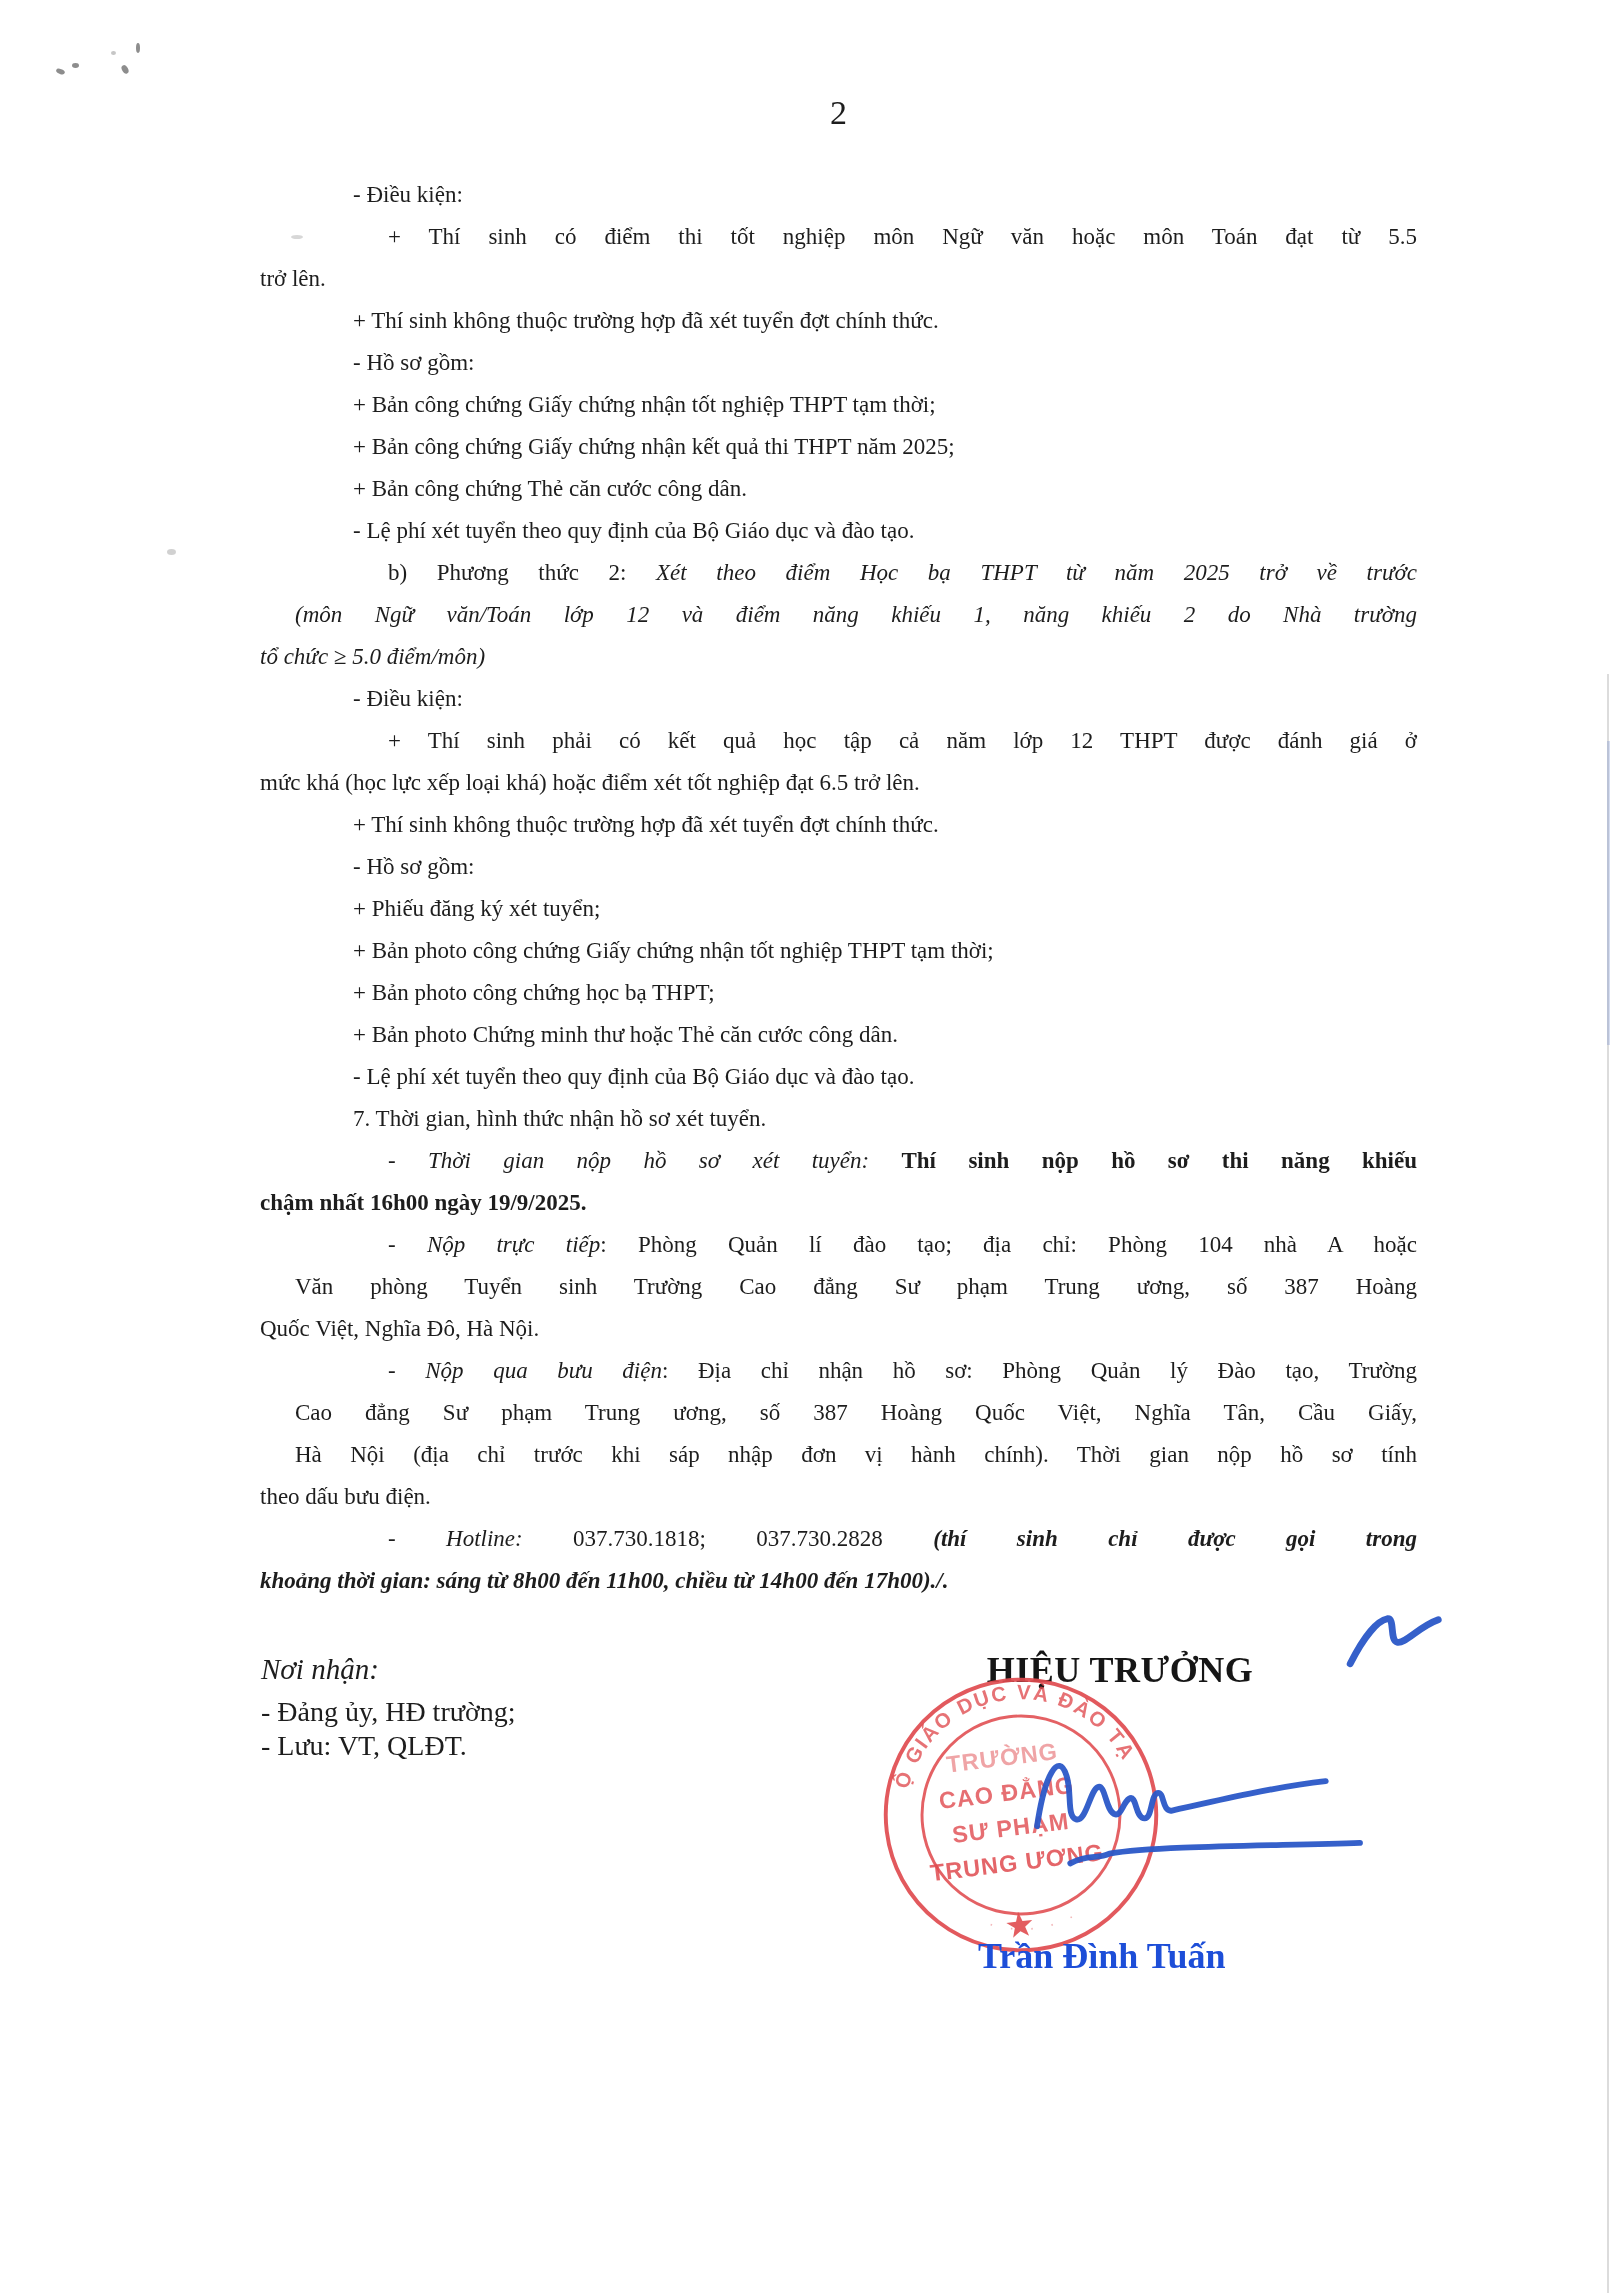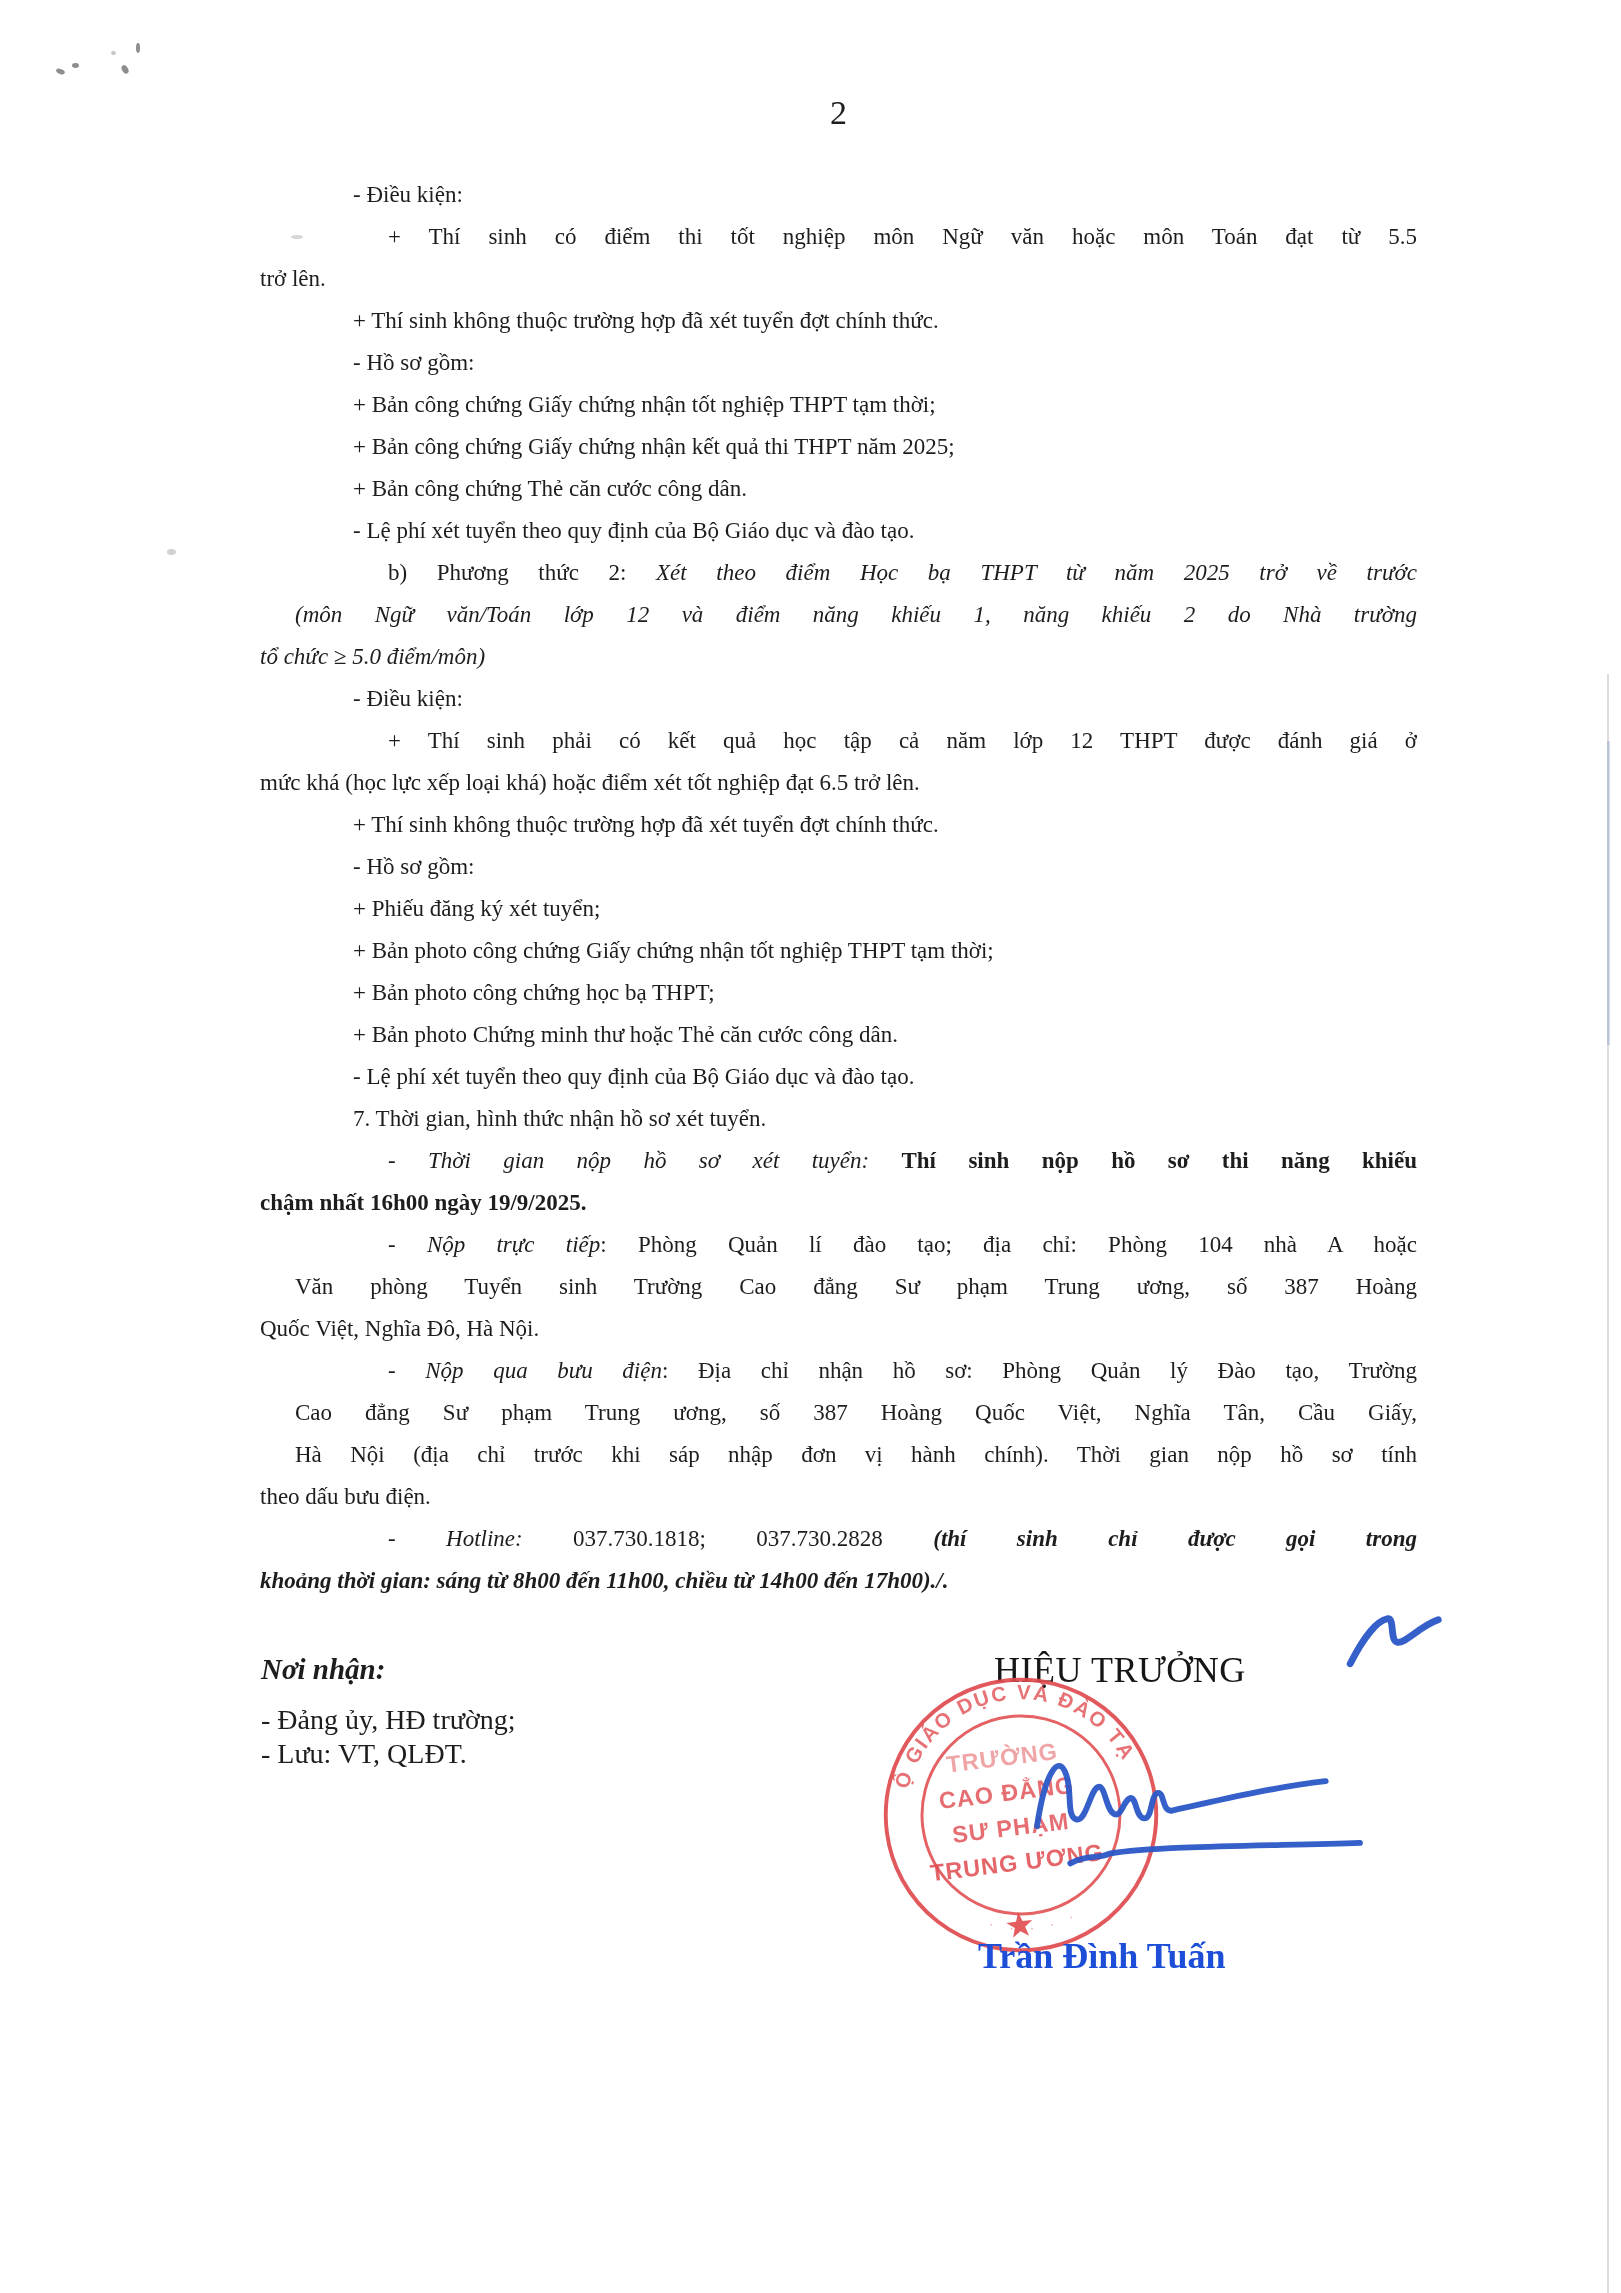--- a/index.html
+++ b/index.html
@@ -21,25 +21,25 @@
     text-align:justify;text-align-last:left;white-space:nowrap;
   }
   .line.justify{text-align-last:justify;white-space:normal;margin-left:35px;}
   .line.indent{text-indent:93px;}
   .seg-italic{font-style:italic;}
   .seg-bold{font-weight:bold;}
   .seg-bold-italic{font-weight:bold;font-style:italic;}
   .footer-block{
     position:absolute;left:261px;top:1653px;width:549px;
   }
-  .footer-label{font-size:29px;font-weight:bold;font-style:italic;margin-bottom:17px;}
+  .footer-label{font-size:29px;font-weight:normal;font-style:italic;margin-bottom:9px;}
   .footer-item{font-size:28px;line-height:34px;}
   .sign-title{
     position:absolute;left:983px;top:1649px;width:274px;
-    font-size:36px;font-weight:normal;text-align:center;letter-spacing:0.5px;
+    font-size:36px;font-weight:bold;text-align:center;letter-spacing:0.5px;
     color:#161616;
   }
   .signer-name{
     position:absolute;left:978px;top:1935px;width:274px;
     font-size:36px;font-weight:bold;text-align:left;
     color:#1d4ed8;
   }
   .stamp-svg{position:absolute;left:874px;top:1666px;}
   .sig-svg{position:absolute;left:1019px;top:1607px;}
   .scan-edge{

